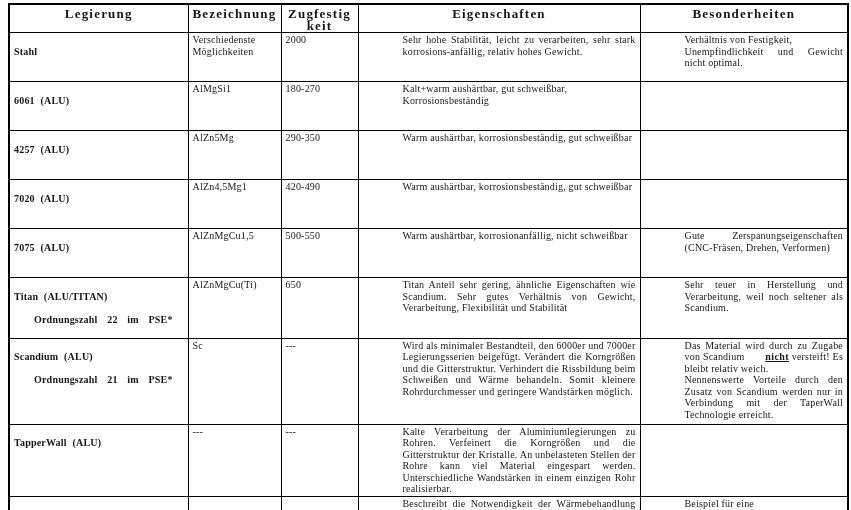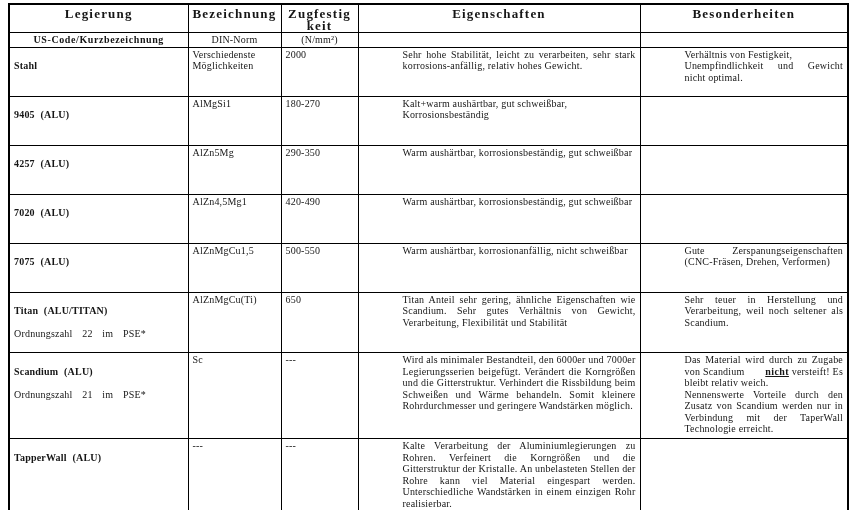--- a/index.html
+++ b/index.html
@@ -6,21 +6,21 @@
   .page{position:relative;width:851px;height:510px;background:#fff;overflow:hidden;
         font-family:"Liberation Serif","DejaVu Serif",serif;color:#161616;}
   table.alloy{position:absolute;left:8px;top:3px;width:839px;border-collapse:collapse;
         table-layout:fixed;border:2px solid #000;font-size:10px;line-height:11.5px;}
   th,td{border:1px solid #000;vertical-align:top;padding:1px 4px;overflow:hidden;
         white-space:pre-line;letter-spacing:.2px;}
   thead th{font-weight:bold;text-align:center;font-size:13px;letter-spacing:1.2px;padding-top:3px;}
   tr.subhead td{text-align:center;}
   tr.subhead td.c1{font-weight:bold;letter-spacing:.6px;}
   td .name{font-weight:bold;word-spacing:3px;text-align:justify;}
-  td .sub{font-weight:normal;word-spacing:7px;}
+  td .sub{font-weight:bold;word-spacing:7px;margin-left:20px;}
   td .sub:empty{display:none;}
   td.just{text-align:justify;padding-left:44px;}
   .bold-u{font-weight:bold;text-decoration:underline;letter-spacing:.4px;margin-left:18px;}
   tbody tr.r-stahl{height:42px;}
   tbody tr.r-7075{height:18px;}
   tbody tr.r-titan{height:40px;}
   tbody tr.r-scandium{height:86px;}
   tbody tr.r-tapperwall{height:70px;}
 </style>
 </head>
@@ -37,43 +37,36 @@
     </colgroup>
     <thead>
       <tr>
         <th>Legierung</th>
         <th>Bezeichnung</th>
         <th>Zugfestig
 keit</th>
         <th>Eigenschaften</th>
         <th>Besonderheiten</th>
       </tr>
-      <tr class="subhead">
-        <td class="c1">US-Code/Kurzbezeichnung</td>
-        <td>DIN-Norm</td>
-        <td>(N/mm²)</td>
-        <td></td>
-        <td></td>
-      </tr>
     </thead>
     <tbody>
       <tr class="r-stahl">
         <td>
           <div class="name">Stahl</div>
           
         </td>
         <td>Verschiedenste Möglichkeiten</td>
         <td>2000</td>
         <td class="just">Sehr hohe Stabilität, leicht zu verarbeiten, sehr stark korrosions-anfällig, relativ hohes Gewicht.</td>
         <td class="just">Verhältnis von Festigkeit,
 Unempfindlichkeit und Gewicht nicht optimal.</td>
       </tr>
       <tr>
         <td>
-          <div class="name">9405 (ALU)</div>
+          <div class="name">6061 (ALU)</div>
           
         </td>
         <td>AlMgSi1</td>
         <td>180-270</td>
         <td class="just">Kalt+warm aushärtbar, gut schweißbar,
 Korrosionsbeständig</td>
         <td class="just"></td>
       </tr>
       <tr>
         <td>

